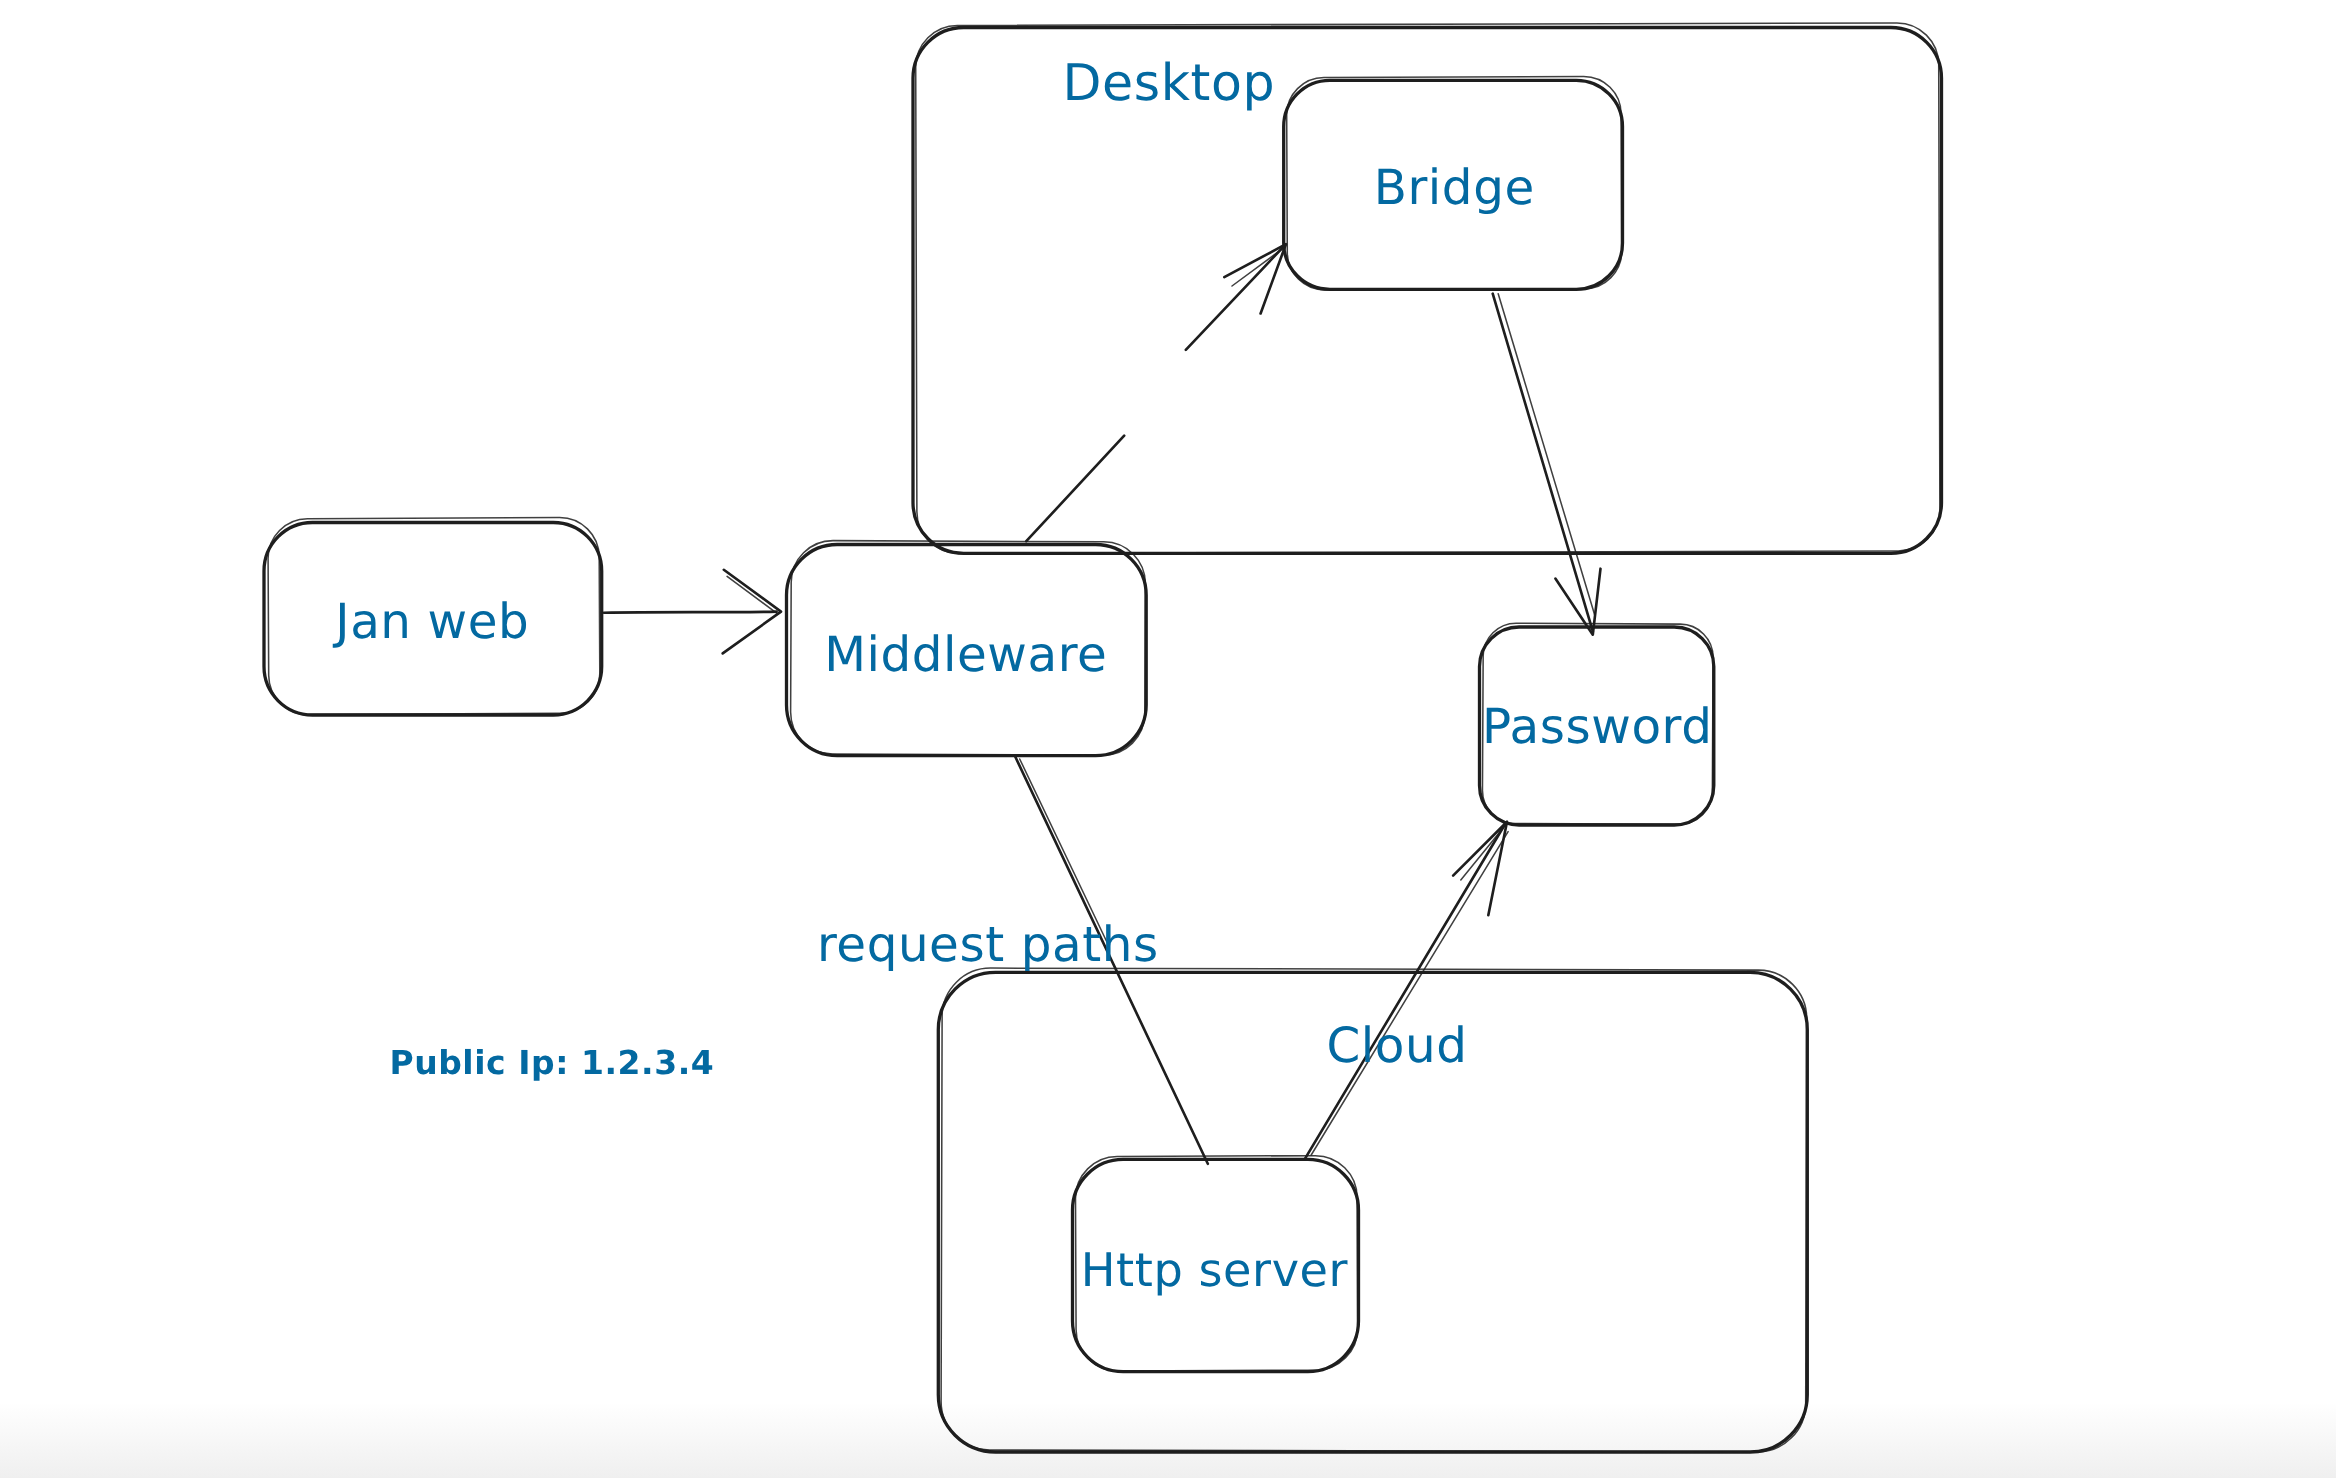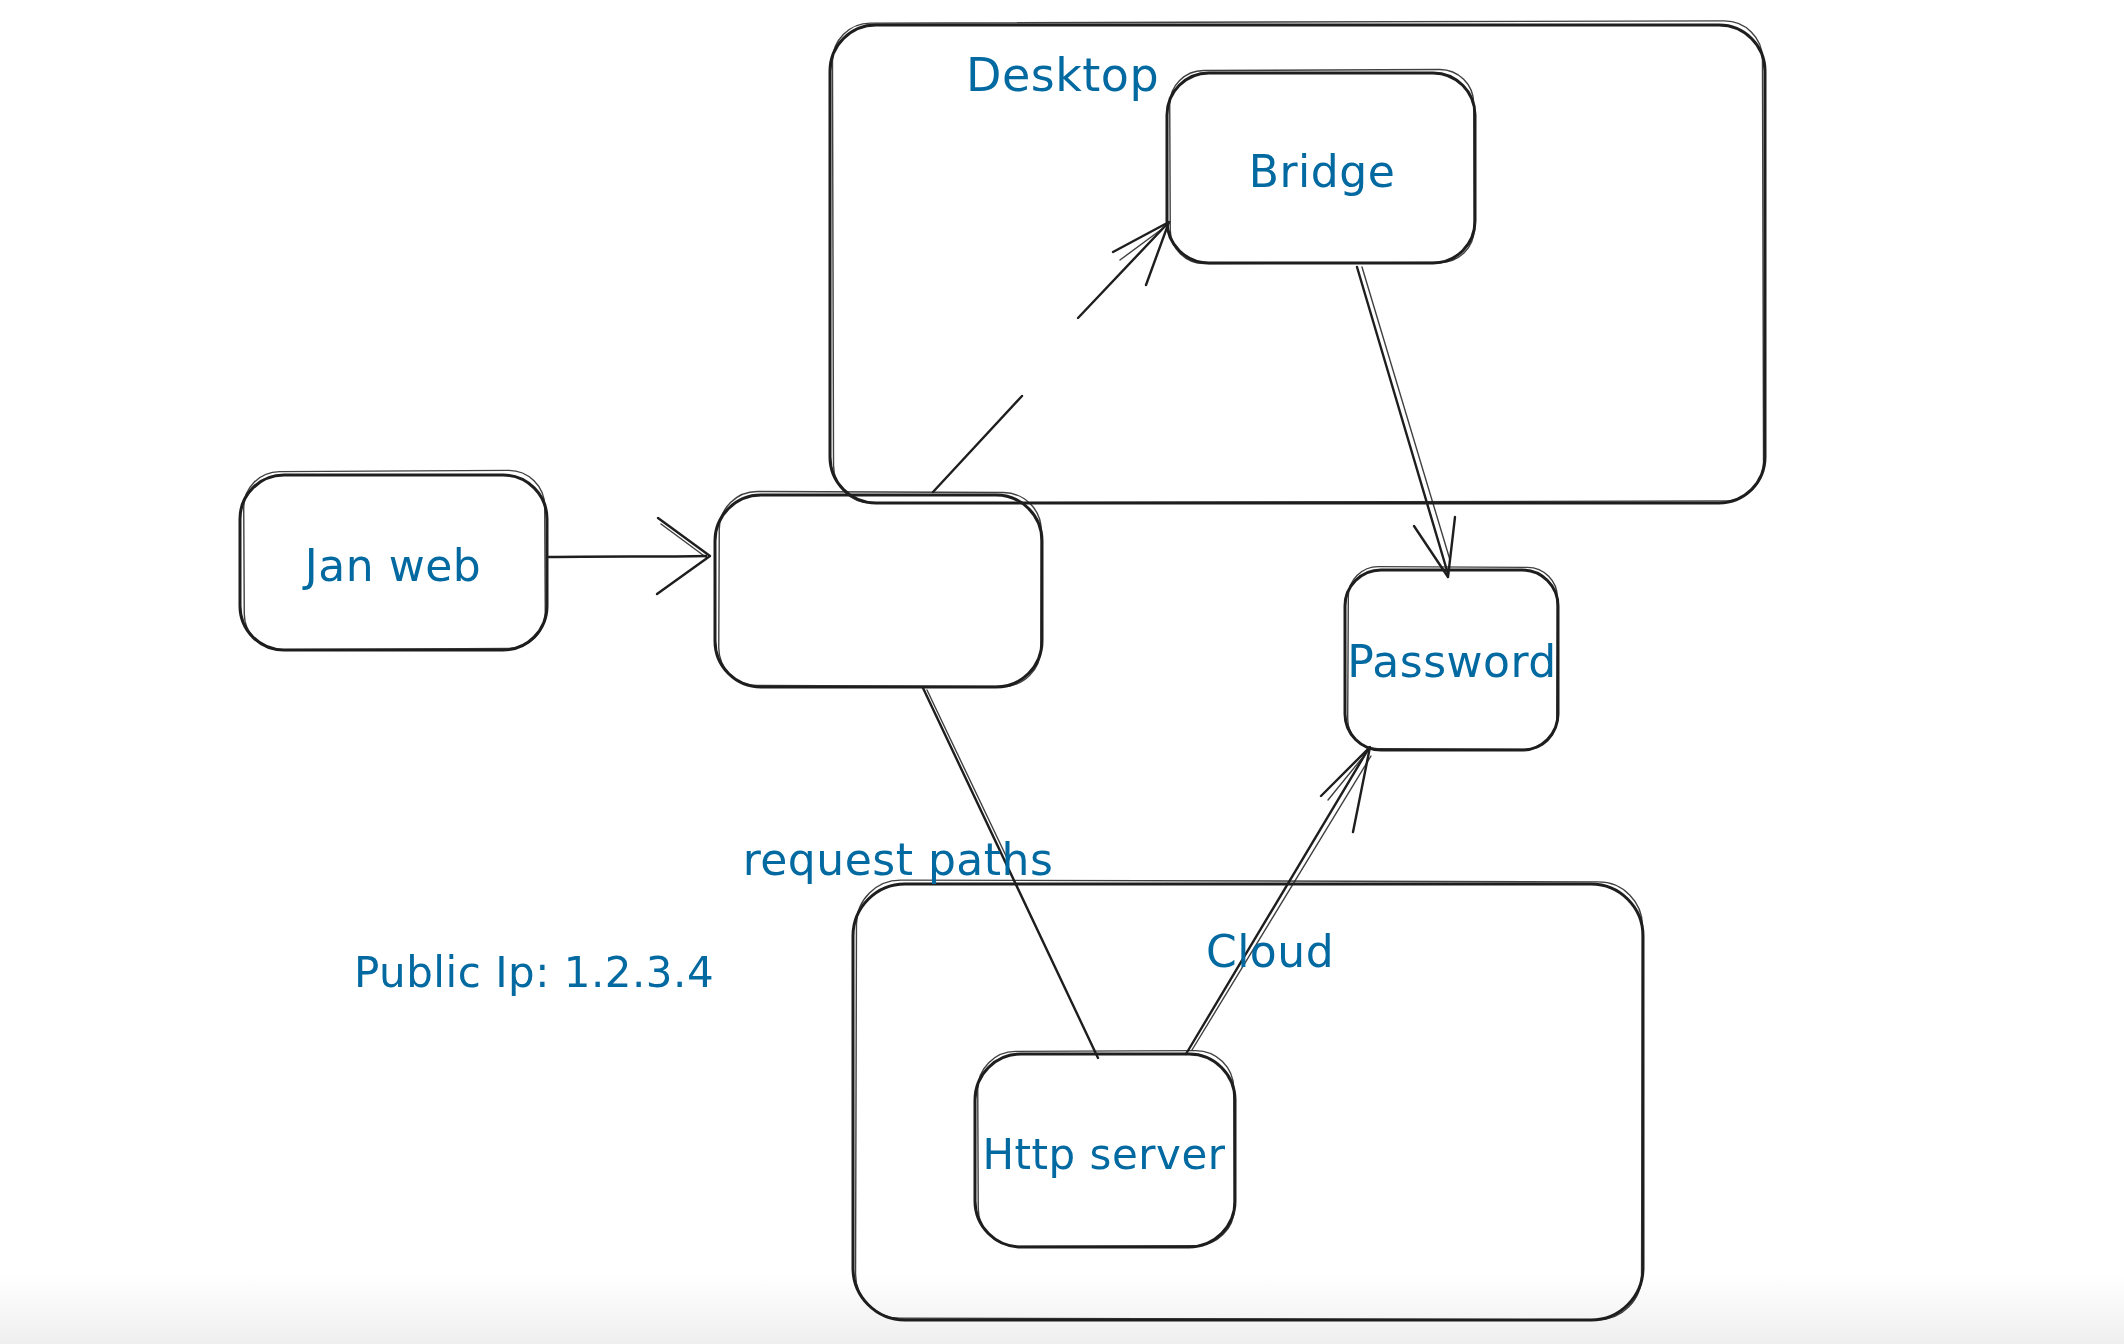--- a/index.html
+++ b/index.html
@@ -105,27 +105,28 @@
       <path class="sketch echo" d="M1328,800 L1367,752"></path>
     </g>
   </svg>
 
   <div class="lbl tl" style="left:966px;top:50px;font-size:46px;">Desktop</div>
 
   <div class="lbl" style="left:1270px;top:952px;">Cloud</div>
 
   <div class="lbl" style="left:393px;top:566px;">Jan web</div>
 
+  <div class="lbl" style="left:878px;top:596px;">Middleware</div>
 
   <div class="lbl" style="left:1322px;top:172px;">Bridge</div>
 
   <div class="lbl" style="left:1452px;top:662px;">Password</div>
 
   <div class="lbl" style="left:1104px;top:1155px;font-size:42px;">Http server</div>
 
 
   <div class="lbl" style="left:898px;top:860px;">request paths</div>
 
-  <div class="lbl tl" style="left:354px;top:950px;font-size:42px;">Public Ip: 1.2.3.4</div>
+  <div class="lbl tl" style="left:354px;top:950px;font-size:30px;font-weight:bold;">Public Ip: 1.2.3.4</div>
 
 
   <div class="bottom-fade"></div>
 </div>
 
 </body></html>

